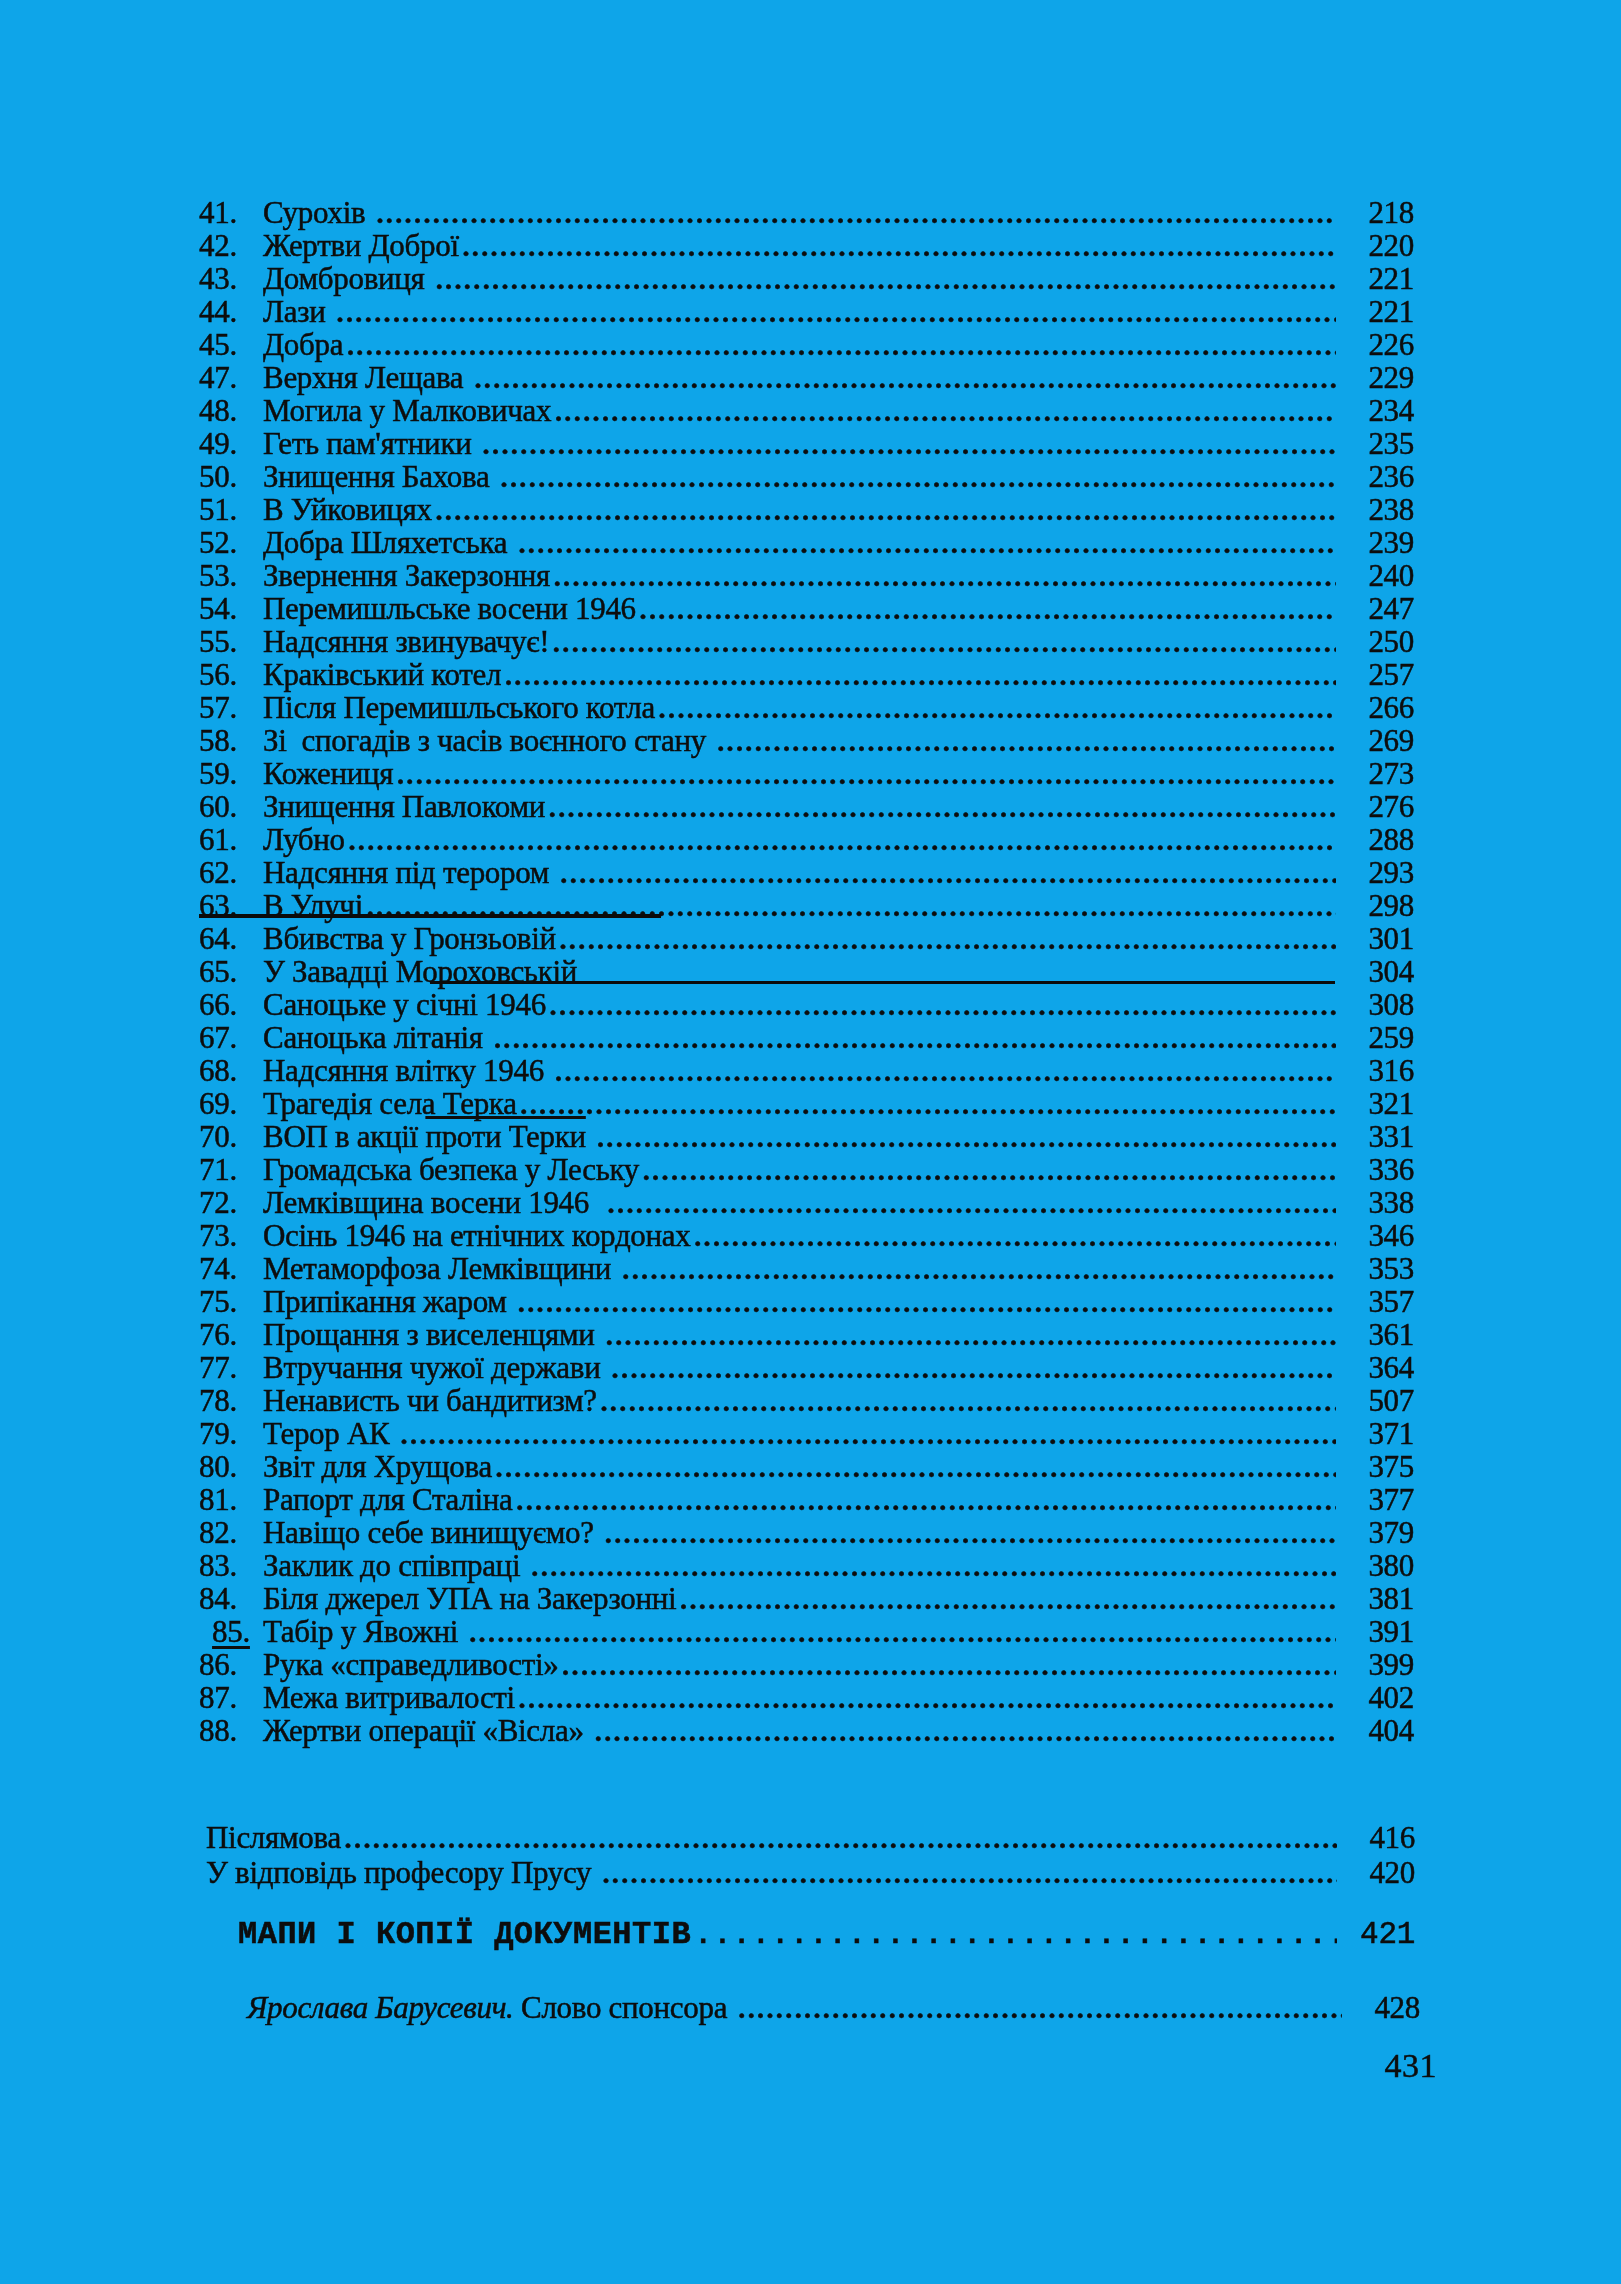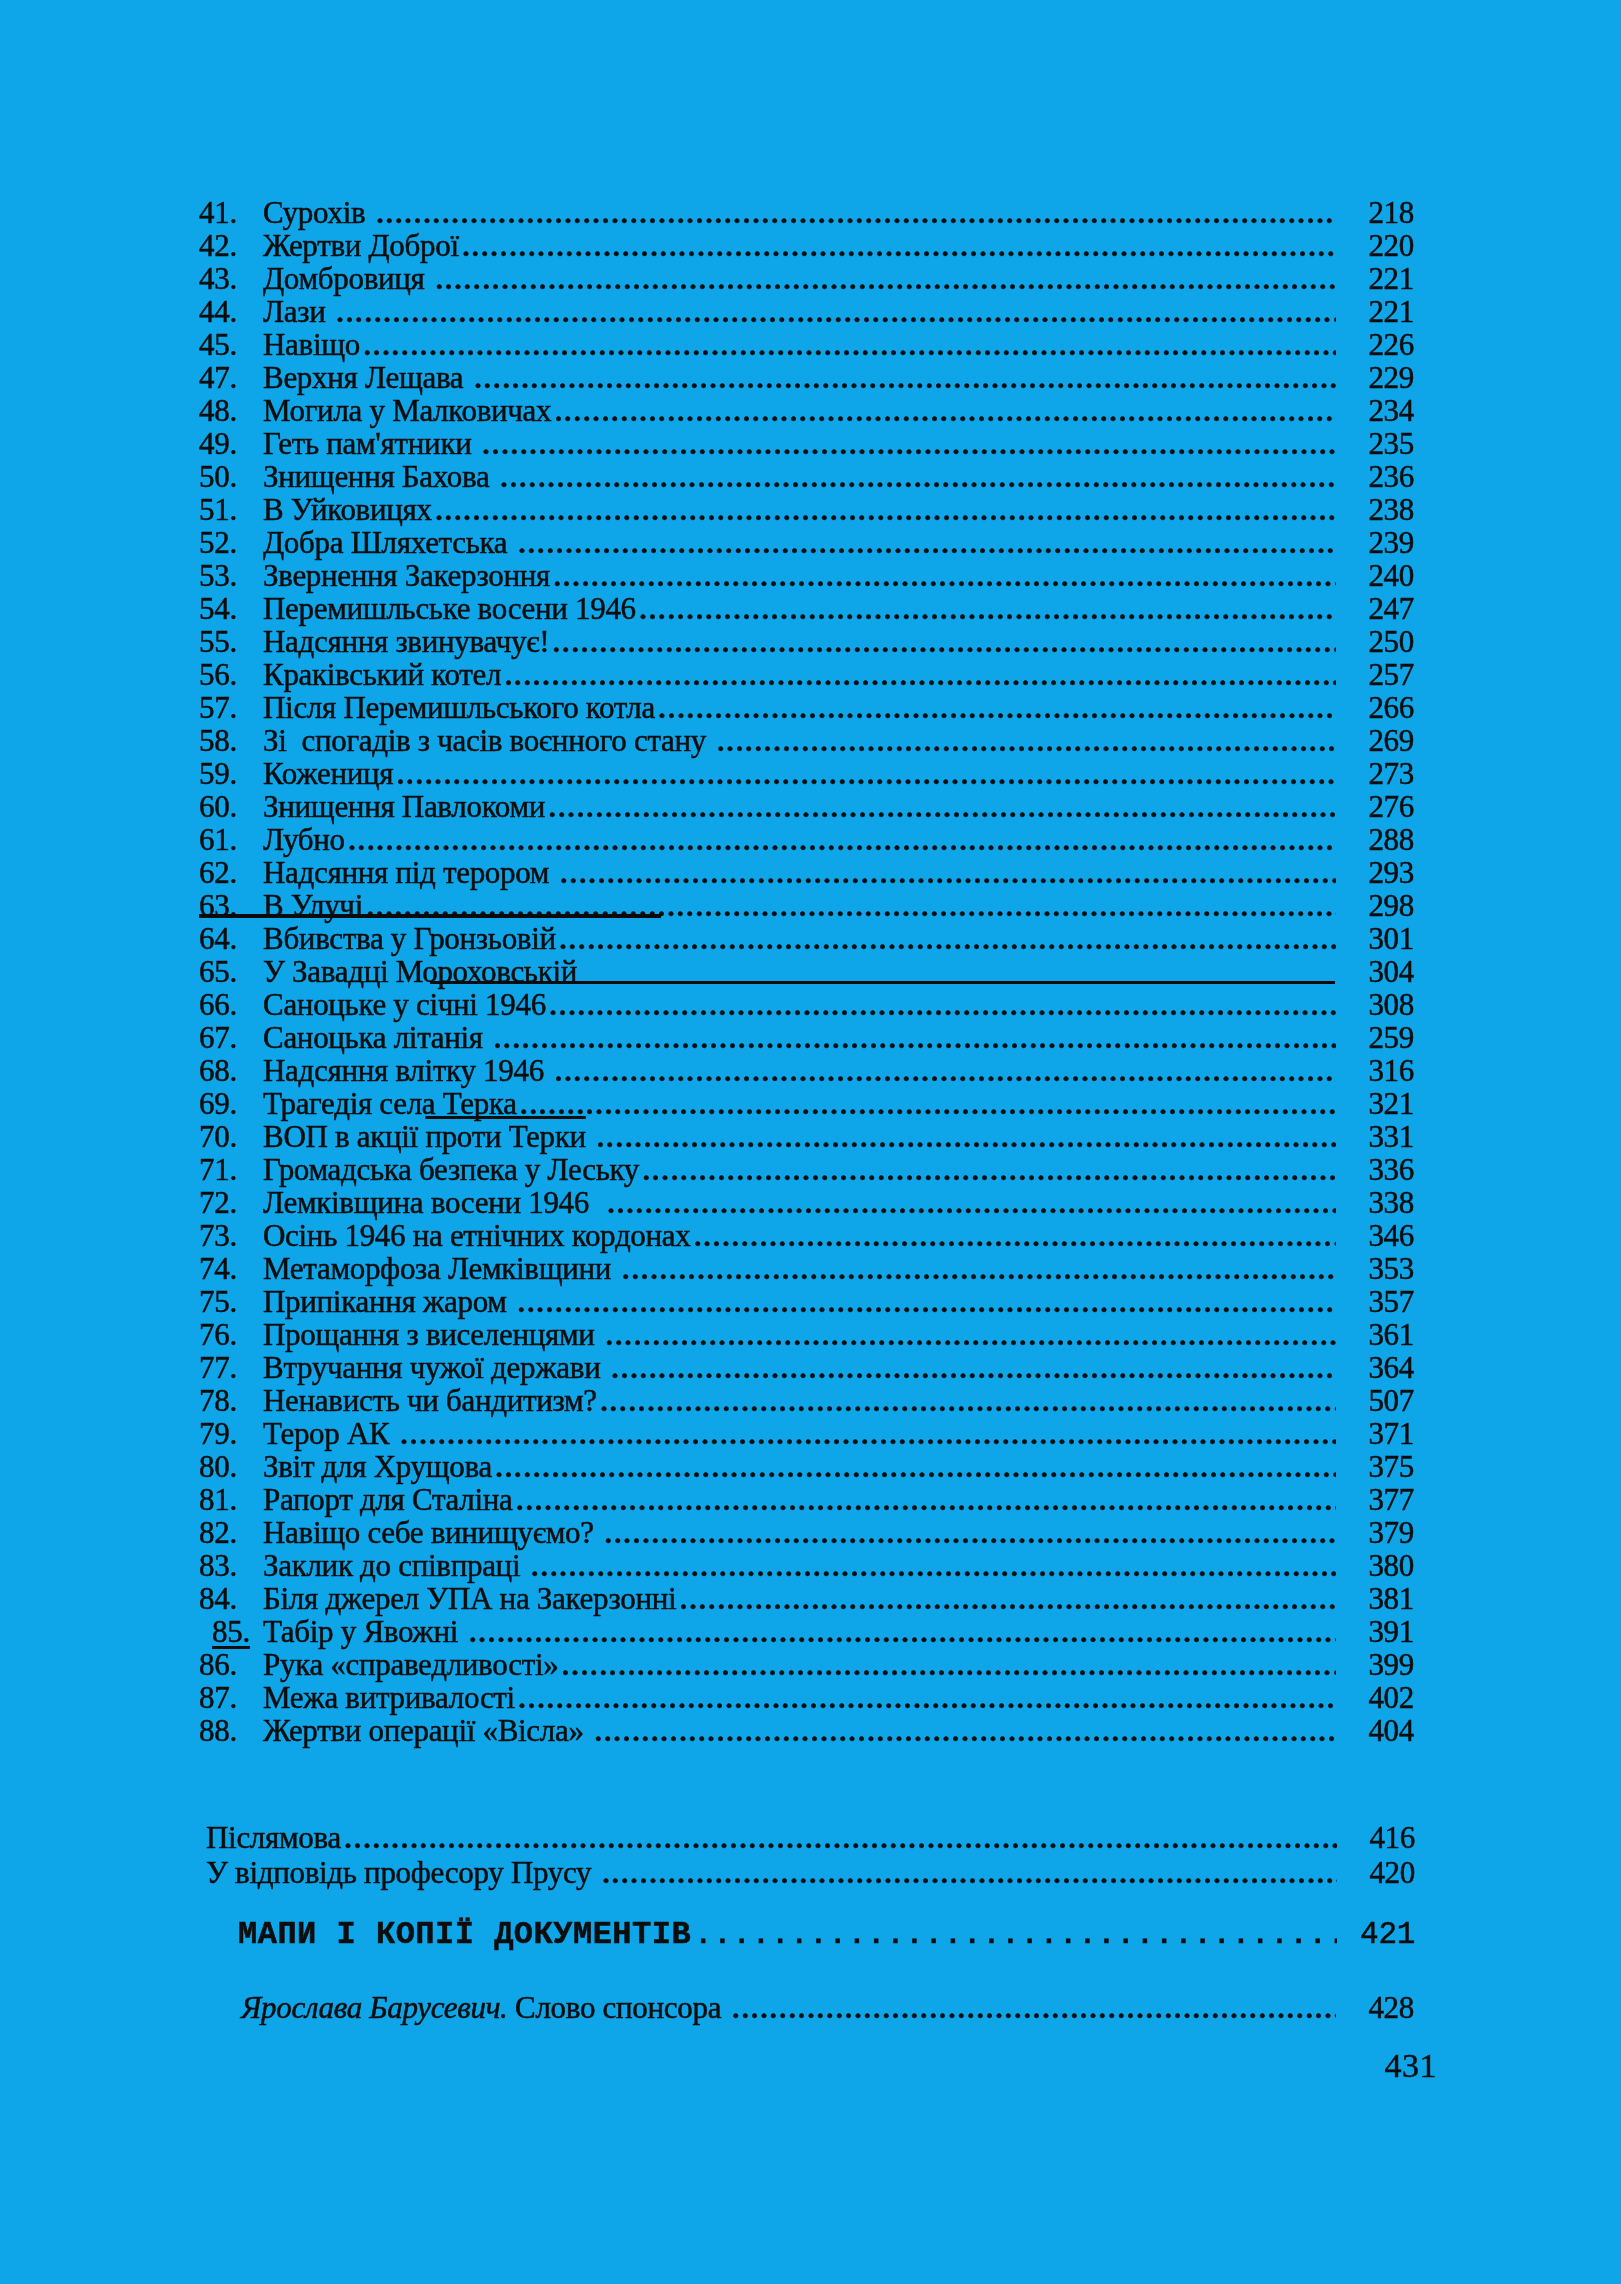--- a/index.html
+++ b/index.html
@@ -50,21 +50,21 @@
   .closing-list{position:absolute;left:206px;top:1820px;width:1209px;}
   .closing-list .row{height:35px;line-height:35px;}
   .maps-row{
     position:absolute;left:238px;top:1917px;width:1177px;
   }
   .maps-row .title{font-weight:bold;letter-spacing:0.5px;font-size:32px;}
   .maps-row.row{height:35px;line-height:35px;font-family:Liberation Mono, monospace;}
   .sponsor-row{
     position:absolute;left:241px;top:1990px;width:1173px;
   }
-  .sponsor-row.row{height:35px;line-height:35px;}
+  .sponsor-row.row{height:35px;line-height:35px;margin-left:6px;}
   .author{font-style:italic;white-space:pre;}
   
   .folio{
     position:absolute;right:185px;top:2047px;
     font-size:34px;line-height:37px;letter-spacing:0.5px;
   }
 </style>
 </head>
 <body>
 
@@ -90,21 +90,21 @@
     <span class="pg">221</span>
   </div>
       <div class="row">
     <span class="num">44.</span>
     <span class="title"><span>Лази </span></span>
     <span class="dots"></span>
     <span class="pg">221</span>
   </div>
       <div class="row">
     <span class="num">45.</span>
-    <span class="title"><span>Навіщо</span></span>
+    <span class="title"><span>Добра</span></span>
     <span class="dots"></span>
     <span class="pg">226</span>
   </div>
       <div class="row">
     <span class="num">47.</span>
     <span class="title"><span>Верхня Лещава </span></span>
     <span class="dots"></span>
     <span class="pg">229</span>
   </div>
       <div class="row">

